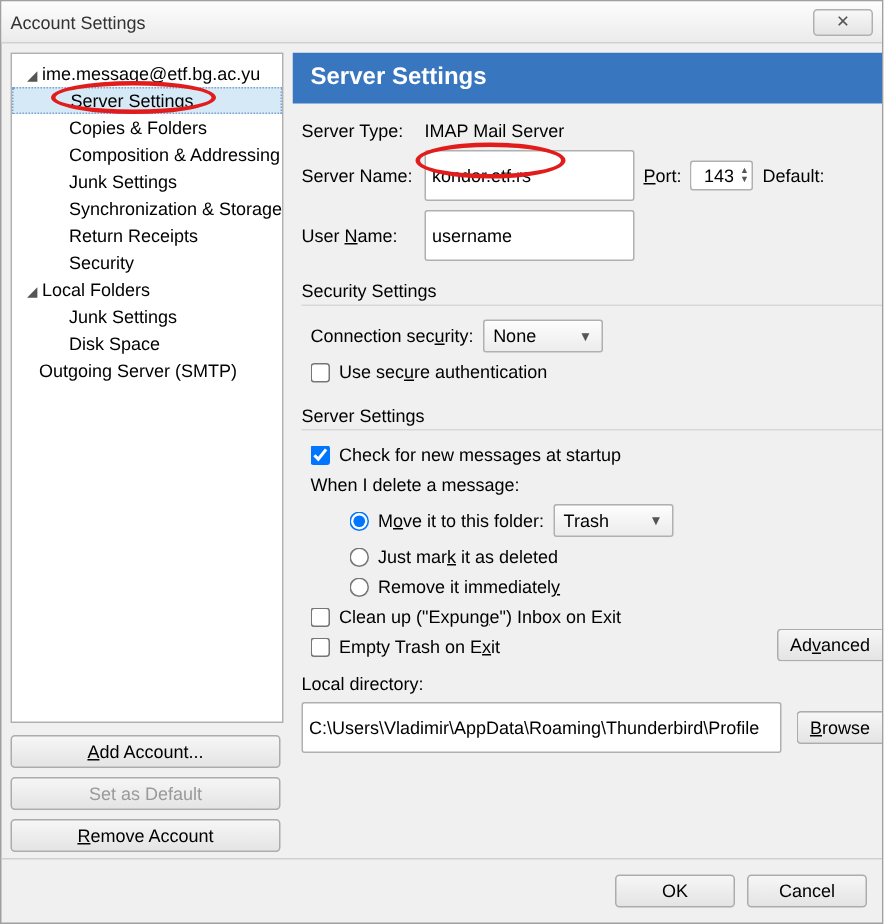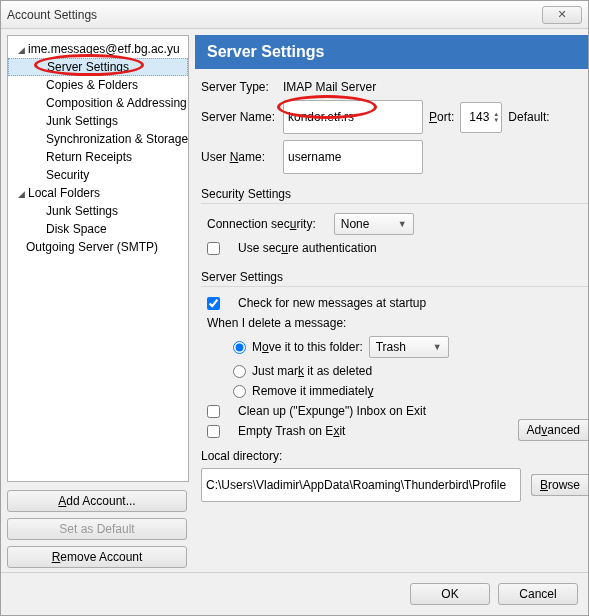--- a/index.html
+++ b/index.html
@@ -119,36 +119,36 @@
     border-radius:2px;
     background:#fff;
     height:34px;
     padding:0 4px;
     font-size:12px;
     font-family:inherit;
   }
   .spinner {
     display:inline-flex;align-items:center;
     border:1px solid #b0b0b0;border-radius:2px;background:#fff;
-    height:31px;
+    height:20px;
   }
   .spinner input{border:none;width:30px;text-align:right;font-size:12px;padding:0 2px;outline:none;}
   .spinner .arrows{display:flex;flex-direction:column;font-size:6px;line-height:6px;padding:0 2px;color:#555;}
   .section-label {
     padding:10px 0 2px 6px;
     font-size:12px;
     color:#000;
   }
   .section-body {
     border-top:1px solid #d8d8d8;
     margin:0 0 0 6px;
     padding:6px 0 2px 6px;
   }
   .check-row {
-    display:flex;align-items:center;gap:18px;
+    display:flex;align-items:center;gap:6px;
     padding:3px 0;
     font-size:12px;
   }
   .select {
     height:22px;border:1px solid #b0b0b0;border-radius:2px;
     background:linear-gradient(#fdfdfd,#ececec);
     display:inline-flex;align-items:center;justify-content:space-between;
     padding:0 6px;min-width:80px;font-size:12px;gap:12px;
   }
   .select .caret{font-size:9px;color:#555;}
@@ -186,21 +186,21 @@
     <div class="close-btn">
       <span>✕</span>
     </div>
   </div>
 
   <div class="content">
 
     <div class="left-col">
       <div class="tree" style="position:relative;">
         <div class="tree-item level0">
-          <span class="arrow">◢</span><span>ime.messages@etf.bg.ac.yu</span>
+          <span class="arrow">◢</span><span>ime.message@etf.bg.ac.yu</span>
         </div>
         <div class="tree-item level1 selected"><span>Server Settings</span></div>
         <div class="tree-item level1"><span>Copies &amp; Folders</span></div>
         <div class="tree-item level1"><span>Composition &amp; Addressing</span></div>
         <div class="tree-item level1"><span>Junk Settings</span></div>
         <div class="tree-item level1"><span>Synchronization &amp; Storage</span></div>
         <div class="tree-item level1"><span>Return Receipts</span></div>
         <div class="tree-item level1"><span>Security</span></div>
         <div class="tree-item level0">
           <span class="arrow">◢</span><span>Local Folders</span>

